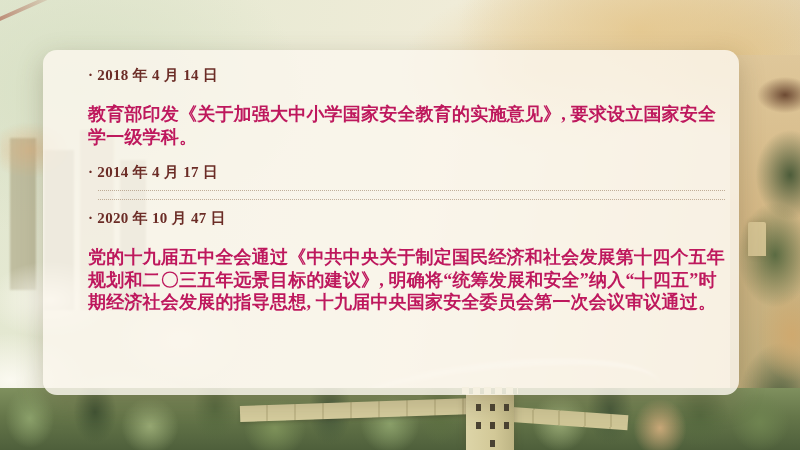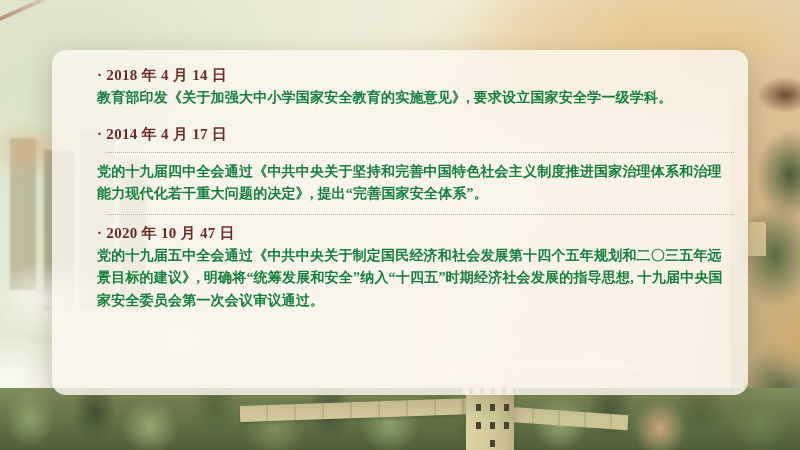--- a/index.html
+++ b/index.html
@@ -98,32 +98,32 @@
   .tower .battlement{
     position:absolute;left:-4px;top:-7px;width:56px;height:7px;
     background:repeating-linear-gradient(90deg,#d8d0a2 0 7px,rgba(0,0,0,0) 7px 11px);
   }
   .tower .win{
     position:absolute;left:10px;top:10px;width:5px;height:7px;background:#4a4232;
     box-shadow:14px 0 0 #4a4232,28px 0 0 #4a4232,0 18px 0 #4a4232,14px 18px 0 #4a4232,28px 18px 0 #4a4232,14px 36px 0 #4a4232;
   }
   
   .card{
-    position:absolute;left:52px;top:50px;width:696px;height:345px;
+    position:absolute;left:43px;top:50px;width:696px;height:345px;
     box-sizing:border-box;padding:15px 14px 15px 45px;
     background:rgba(251,247,238,.82);
     border-radius:14px;
     box-shadow:0 8px 26px rgba(95,80,55,.28);
   }
   .entry .date{
     font-size:15px;font-weight:bold;color:#6b2c26;letter-spacing:.3px;line-height:20px;
   }
   .entry .text{
-    font-size:14px;font-weight:bold;color:#15803d;line-height:22.5px;letter-spacing:.2px;
-    margin-top:2px;
+    font-size:18px;font-weight:bold;color:#be185d;line-height:22.5px;letter-spacing:.2px;
+    margin-top:18px;
   }
   .gap{margin-bottom:14px;}
   .sep{
     border:none;border-top:1.5px dotted rgba(146,116,88,.55);
     margin:8px 0 8px 10px;height:0;
   }
 </style>
 </head>
 <body>
 
@@ -151,21 +151,20 @@
       <div class="text">教育部印发《关于加强大中小学国家安全教育的实施意见》, 要求设立国家安全学一级学科。</div>
     </div>
 
     <div class="entry">
       <div class="date">· 2014 年 4 月 17 日</div>
     </div>
 
     <hr class="sep">
 
     <div class="entry">
-      <div class="text">党的十九届四中全会通过《中共中央关于坚持和完善中国特色社会主义制度推进国家治理体系和治理能力现代化若干重大问题的决定》, 提出“完善国家安全体系”。</div>
     </div>
 
     <hr class="sep">
 
     <div class="entry">
       <div class="date">· 2020 年 10 月 47 日</div>
       <div class="text">党的十九届五中全会通过《中共中央关于制定国民经济和社会发展第十四个五年规划和二〇三五年远景目标的建议》, 明确将“统筹发展和安全”纳入“十四五”时期经济社会发展的指导思想, 十九届中央国家安全委员会第一次会议审议通过。</div>
     </div>
 
   </div>

